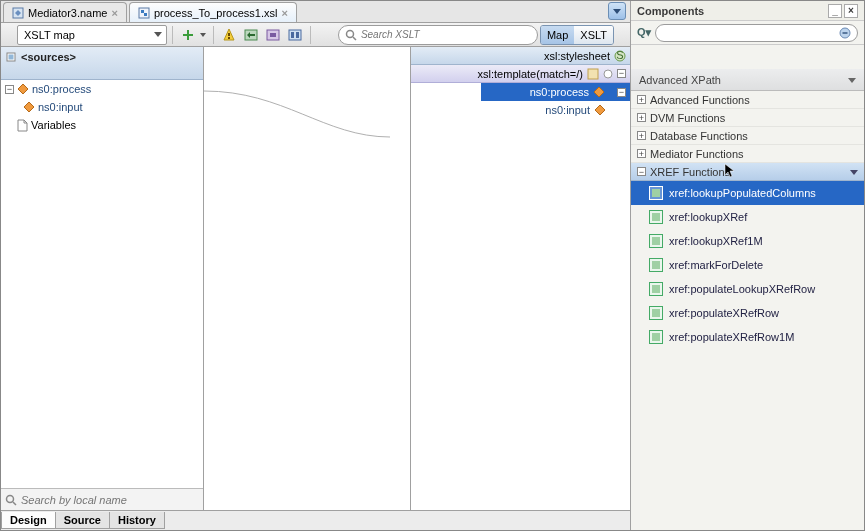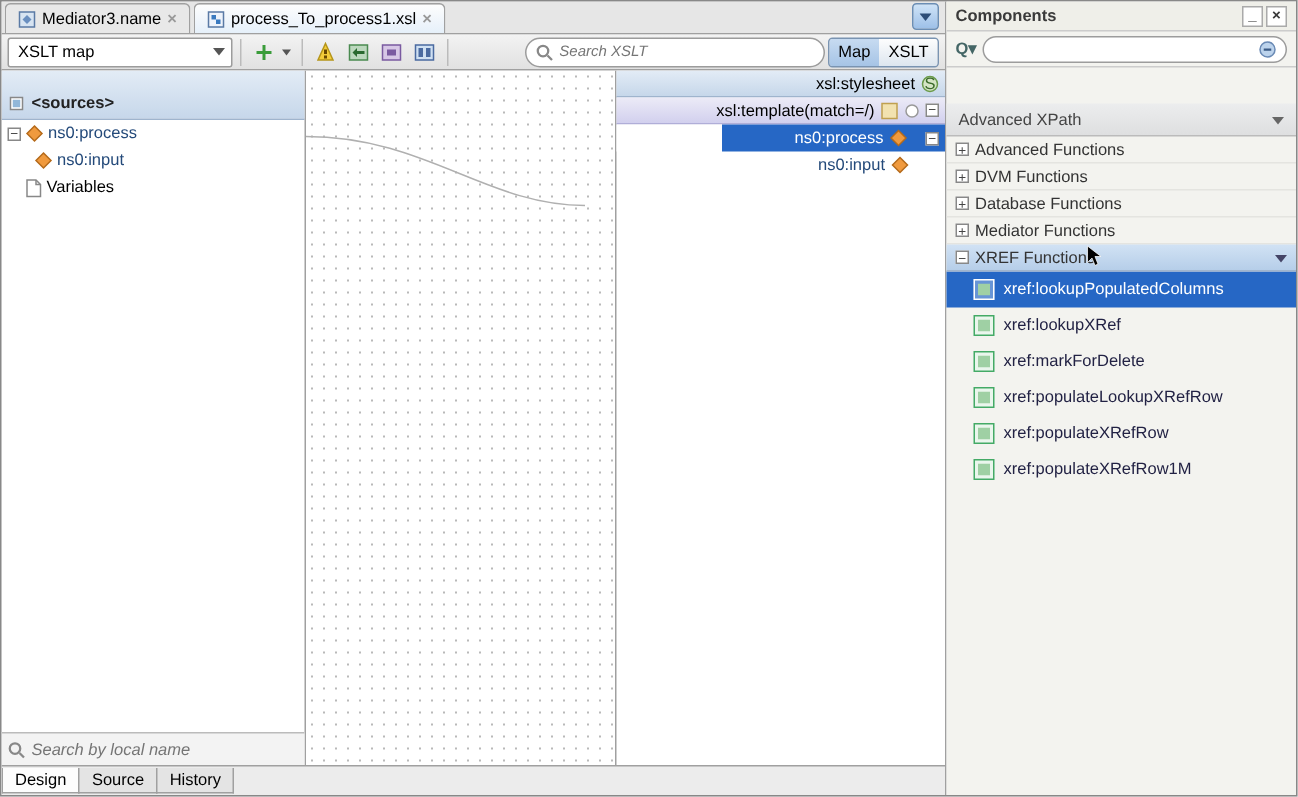--- a/index.html
+++ b/index.html
@@ -9,55 +9,55 @@
   .right-pane { width: 233px; display: flex; flex-direction: column; background: #f3f3ef; }
 
   
   .tab-row { display: flex; align-items: flex-end; height: 22px; background: #e6e6e6; border-bottom: 1px solid #a0a0a0; padding-left: 2px; gap: 0; }
   .tab { display: flex; align-items: center; height: 20px; padding: 0 8px; border: 1px solid #a0a0a0; border-bottom: none; background: #e8e8e8; border-radius: 4px 4px 0 0; margin-right: 2px; gap: 4px; cursor: pointer; }
   .tab.active { background: linear-gradient(#fdfdfd,#e6f0fa); }
   .tab-spacer { flex: 1; }
   .tab-dropdown { width: 18px; height: 18px; background: linear-gradient(#cfe3f7,#9dc0e8); border: 1px solid #6b8eb5; border-radius: 3px; margin: 0 4px 2px 0; display:flex;align-items:center;justify-content:center; }
 
   
-  .toolbar { display: flex; align-items: center; height: 24px; background: linear-gradient(#f3f3f3,#e1e1e1); border-bottom: 1px solid #a0a0a0; padding: 0 4px; gap: 2px; }
+  .toolbar { display: flex; align-items: center; height: 24px; background: linear-gradient(#f3f3f3,#e1e1e1); border-bottom: 1px solid #a0a0a0; padding: 0 16px; gap: 2px; }
   .combo { height: 20px; border: 1px solid #9c9c9c; background: #fff; border-radius: 2px; display: flex; align-items: center; padding: 0 4px 0 6px; gap: 6px; }
   .combo .arrow { width: 0; height: 0; border-left: 4px solid transparent; border-right: 4px solid transparent; border-top: 5px solid #555; }
   .tb-sep { width: 1px; height: 18px; background: #bbb; margin: 0 3px; }
   .tb-btn { width: 20px; height: 20px; display: flex; align-items: center; justify-content: center; border-radius: 2px; }
   .search-box { flex: 0 0 200px; height: 20px; border: 1px solid #9c9c9c; background: #fff; border-radius: 10px; display: flex; align-items: center; padding: 0 6px; gap: 4px; }
   .search-box input { border: none; outline: none; flex: 1; font-size: 10px; font-style: italic; color: #888; background: transparent; }
   .toggle-group { display: flex; border: 1px solid #7a94b2; border-radius: 3px; overflow: hidden; height: 20px; }
   .toggle { padding: 0 6px; display: flex; align-items: center; background: linear-gradient(#fdfdfd,#dde6ef); cursor: pointer; }
   .toggle.active { background: linear-gradient(#c7dbf1,#a6c4e6); }
 
   
   .editor-body { flex: 1; display: flex; overflow: hidden; }
   .sources-col { width: 203px; border-right: 1px solid #a0a0a0; display: flex; flex-direction: column; background: #fff; }
-  .sources-header { height: 19px; background: linear-gradient(#e3ecf6,#c6d7ea); border-bottom: 1px solid #9fb4cd; display:flex; align-items:flex-start; padding: 16px 4px; gap:4px; font-weight: bold; color:#222;}
+  .sources-header { height: 19px; background: linear-gradient(#e3ecf6,#c6d7ea); border-bottom: 1px solid #9fb4cd; display:flex; align-items:flex-end; padding: 16px 4px; gap:4px; font-weight: bold; color:#222;}
   .tree { flex:1; overflow:auto; }
   .tree-row { display:flex; align-items:center; height:18px; gap:3px; padding-left:4px; }
   .tree-row.ind1 { padding-left: 22px; }
   .expander { width:9px; height:9px; border:1px solid #888; background:#fff; display:flex; align-items:center; justify-content:center; font-size:9px; line-height:1; color:#444; }
   .plus-icon { width:14px;height:14px;display:inline-flex;align-items:center;justify-content:center; }
 
   .middle-col { flex:1; position:relative; background-image: radial-gradient(circle, #b9b9b9 0.6px, transparent 0.6px); background-size: 8px 8px; background-color:#fff; }
   .right-tree-col { width: 220px; border-left: 1px solid #a0a0a0; background:#fff; }
   .right-tree-row { display:flex; align-items:center; justify-content:flex-end; height:18px; padding: 0 4px; gap:4px; }
   .right-tree-row.header { background: linear-gradient(#e3ecf6,#c6d7ea); border-bottom:1px solid #9fb4cd; }
   .right-tree-row.template { background: linear-gradient(#ecebf7,#d2d0ee); border-bottom:1px solid #b0aed8; }
   .right-tree-row.selected { background:#2667c5; color:#fff; }
   .right-tree-row.selected.sel-partial { background: linear-gradient(90deg, #fff 0 70px, #2667c5 70px 100%); }
 
   
   .src-search { height: 22px; border-top:1px solid #bbb; display:flex; align-items:center; padding:0 4px; gap:4px; background:#f3f3f3; }
   .src-search input { flex:1; border:none; outline:none; font-style:italic; color:#888; background:transparent; }
 
   
-  .bottom-tabs { height:20px; display:flex; align-items:center; border-top:1px solid #a0a0a0; background:#ececec; }
+  .bottom-tabs { height:20px; display:flex; align-items:center; border-top:1px solid #a0a0a0; background:#ececec;font-weight:bold; }
   .btab { padding:2px 8px; border:1px solid #a0a0a0; border-top:none; background:#e4e4e4; margin-right:-1px; cursor:pointer; }
   .btab.active { background:#fdfdfd; }
 
   
   .pane-header { height:20px; display:flex; align-items:center; padding:0 6px; font-weight:bold; color:#3a3a3a; background:#efefe9; border-bottom:1px solid #ccc; }
   .pane-header .spacer { flex:1; }
   .pane-header .ctrl { width:14px;height:14px;border:1px solid #aaa; margin-left:2px; display:flex;align-items:center;justify-content:center;font-size:10px;background:#fff;}
   .comp-search { height:24px; display:flex; align-items:center; padding:0 6px; border-bottom:1px solid #ccc; gap:4px; }
   .comp-search .box { flex:1; height:18px; border:1px solid #9c9c9c; background:#fff; border-radius:9px; display:flex; align-items:center; padding:0 6px; gap:4px; }
   .section-bar { height:22px; display:flex; align-items:center; padding:0 8px; background:linear-gradient(#ecedee,#dedfe0); border-bottom:1px solid #bbb; color:#444;margin-top:24px; }
@@ -360,20 +360,28 @@
             </svg>
           </span>
         <span>xref:lookupXRef</span>
       </div>
       <div class="func-item">
         <span class="func-icon">
             <svg width="8" height="8">
               <rect width="8" height="8" fill="#9fd0a4"></rect>
             </svg>
           </span>
+        <span>xref:lookupXRef1M</span>
+      </div>
+      <div class="func-item">
+        <span class="func-icon">
+            <svg width="8" height="8">
+              <rect width="8" height="8" fill="#9fd0a4"></rect>
+            </svg>
+          </span>
         <span>xref:markForDelete</span>
       </div>
       <div class="func-item">
         <span class="func-icon">
             <svg width="8" height="8">
               <rect width="8" height="8" fill="#9fd0a4"></rect>
             </svg>
           </span>
         <span>xref:populateLookupXRefRow</span>
       </div>

